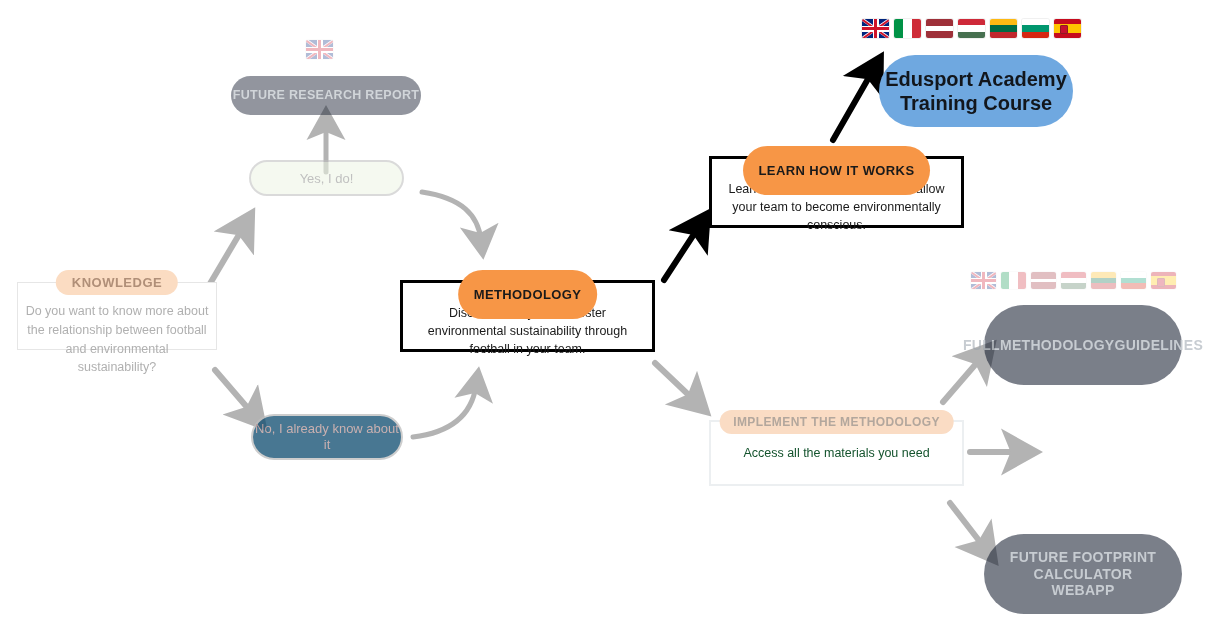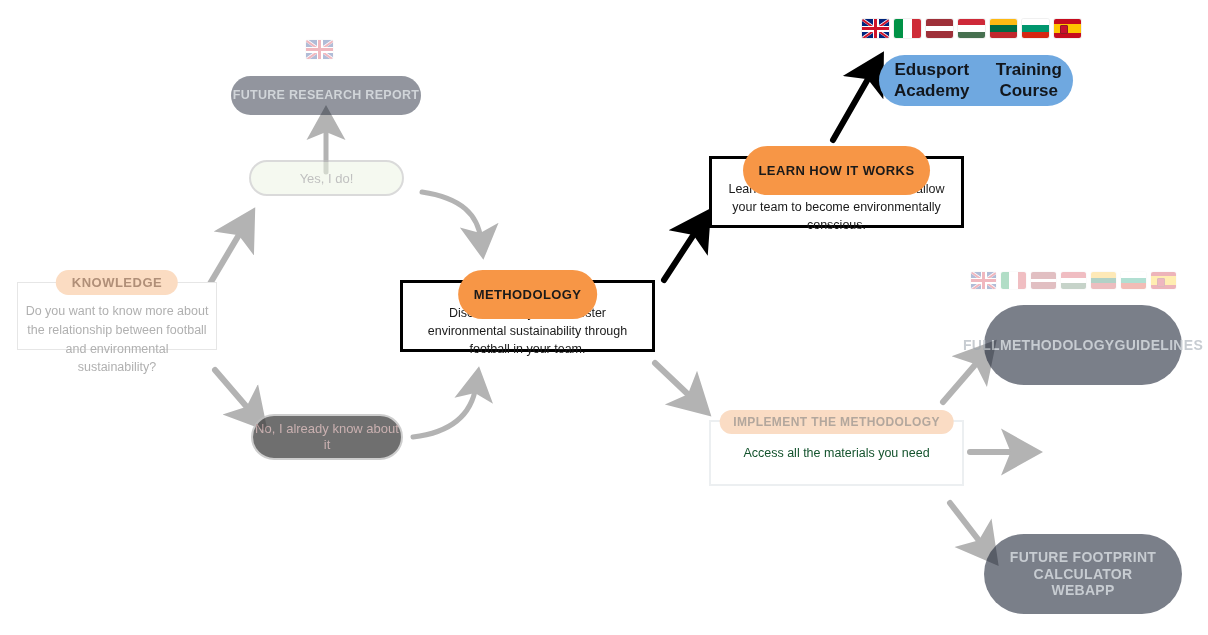--- a/index.html
+++ b/index.html
@@ -19,21 +19,21 @@
     background:#0f172a;color:#9aa3ad;font-weight:bold;letter-spacing:.3px;
     line-height:1.18;
   }
   .pill-blue-strong{
     background:#6fa8e0;color:#12161c;font-weight:bold;line-height:1.2;
   }
   .pill-green{
     background:#edf5e4;border:2px solid #bdbdbd;color:#8d8d8d;
   }
   .pill-pink{
-    background:#404040;border:2px solid #bdbdbd;color:#b99797;line-height:1.25;
+    background:#0c4a6e;border:2px solid #bdbdbd;color:#b99797;line-height:1.25;
   }
 
   
   .card{position:absolute;box-sizing:border-box;}
   .card .frame{
     position:absolute;left:0;top:10px;right:0;bottom:0;
     border:3px solid #000;background:#fff;
   }
   .card .tab{
     position:absolute;top:0;left:50%;transform:translateX(-50%);
@@ -240,21 +240,21 @@
       <span style="background:#fff"></span>
         <span style="background:#00966e"></span>
         <span style="background:#d62612"></span>
     </span>
     <span class="flag f-es">
       <span class="mid"></span>
         <span class="crest"></span>
     </span>
   </div>
 
-  <div class="pill pill-blue-strong" style="left:879px;top:55px;width:194px;height:51px;font-size:17px;flex-direction:row;">
+  <div class="pill pill-blue-strong" style="left:879px;top:55px;width:194px;height:72px;font-size:20px;flex-direction:column;">
     <span>Edusport Academy</span>
     <span>Training Course</span>
   </div>
 
   <div class="card faded" style="left:709px;top:410px;width:255px;height:76px;">
     <div class="frame"></div>
     <div class="tab" style="font-size:12px;padding:5px 14px;">IMPLEMENT THE METHODOLOGY</div>
     <div class="body">Access all the materials you need</div>
   </div>
 

